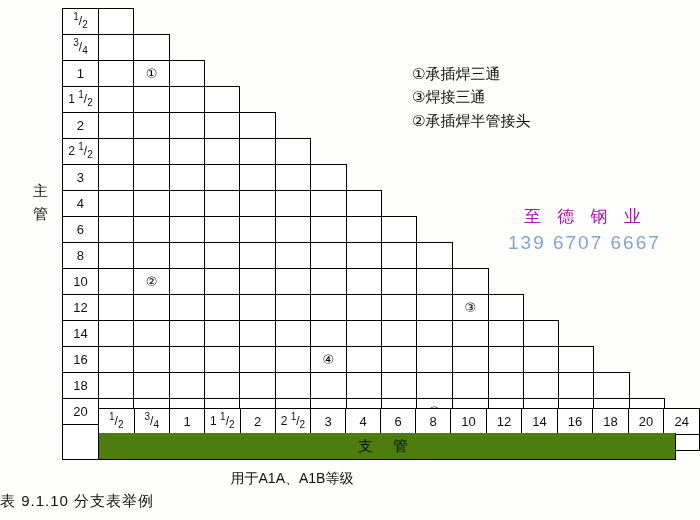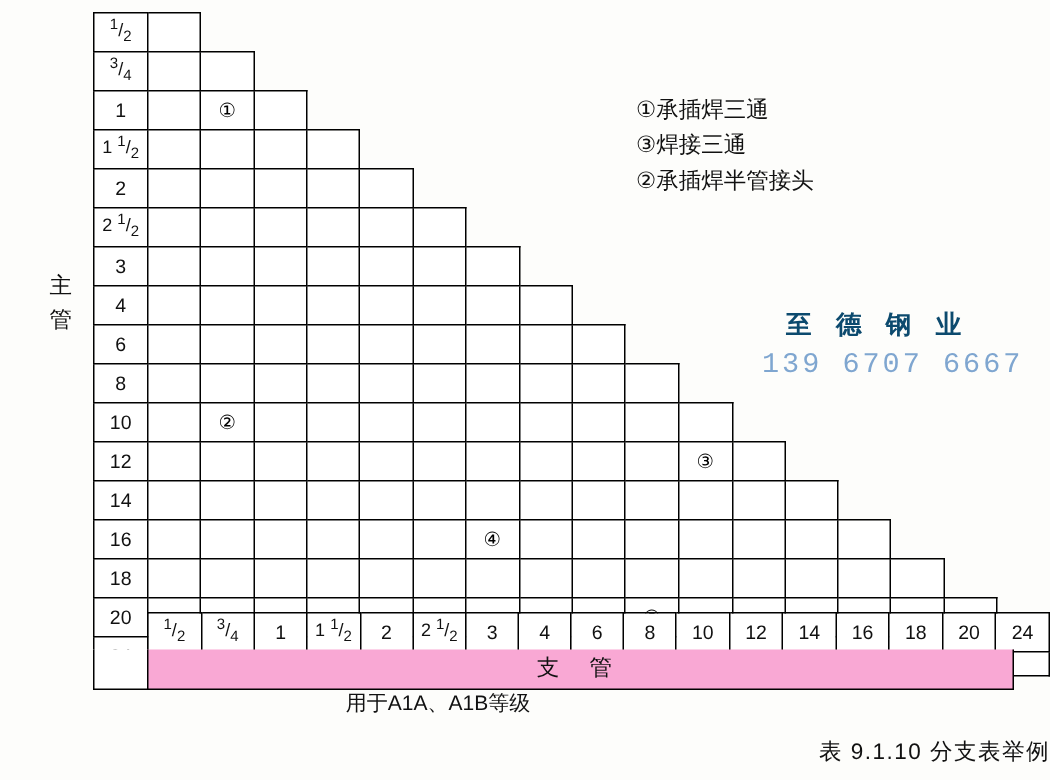--- a/index.html
+++ b/index.html
@@ -86,21 +86,21 @@
     font-size:13px;border:1px solid #000;background:#fff;
   }
   .zhiguan{
     position:absolute;
     left:98px;
     top:433px;
     width:576px;
     height:26px;
     border:1px solid #000;
     border-top:none;
-    background:#f9a8d4;
+    background:#4d7c0f;
     text-align:center;
     font-size:15px;
     line-height:26px;
     letter-spacing:8px;
   }
   
   .stub{
     position:absolute;
     left:62px;
     top:433px;
@@ -108,57 +108,56 @@
     height:26px;
     border:1px solid #000;
     border-top:none;
     border-right:none;
     background:#fff;
   }
 
   
   .legend{
     position:absolute;
-    left:424px;
+    left:412px;
     top:62px;
     font-size:15px;
     line-height:1.55;
   }
   .legend div{white-space:nowrap;}
 
   
   .wm1{
     position:absolute;
     left:524px;top:205px;
     font-size:17px;
-    color:#0c4a6e;
+    color:#a21caf;
     letter-spacing:6px;
     font-family:"Liberation Serif","DejaVu Serif",serif;
-    font-weight:bold;
   }
   .wm2{
     position:absolute;
     left:508px;top:232px;
     font-size:19px;
     color:#7fa6d0;
     letter-spacing:2px;
-    font-family:Liberation Mono, monospace;
+    font-family:Liberation Sans, sans-serif;
   }
 
   
   .cap1{
     position:absolute;
-    left:0;top:460px;width:584px;
+    left:0;top:470px;width:584px;
     text-align:center;
     font-size:14px;
   }
   .cap2{
     position:absolute;
     left:0;top:492px;width:700px;
-    text-align:right;
+    text-align:left;
     font-size:15px;
     letter-spacing:1px;
   }
 </style>
 </head>
 <body>
 
 <div id="root">
 
   <div class="vlabel">

